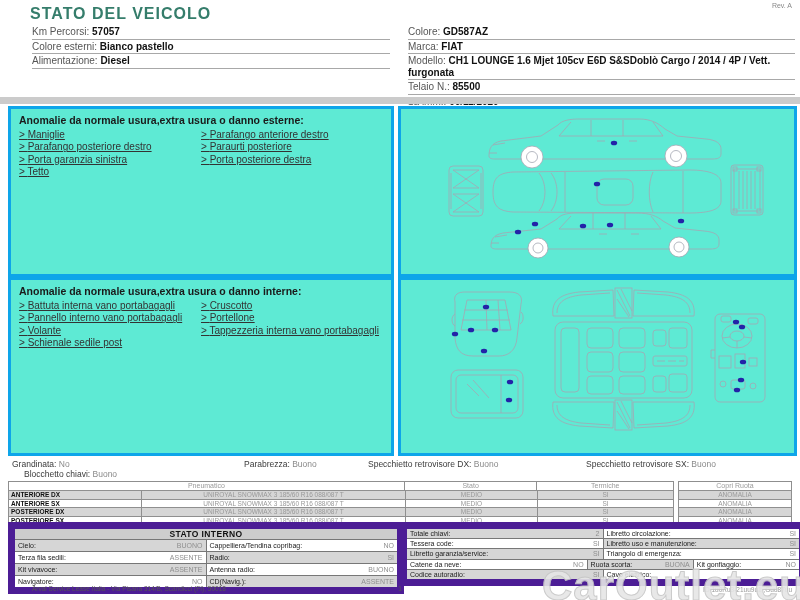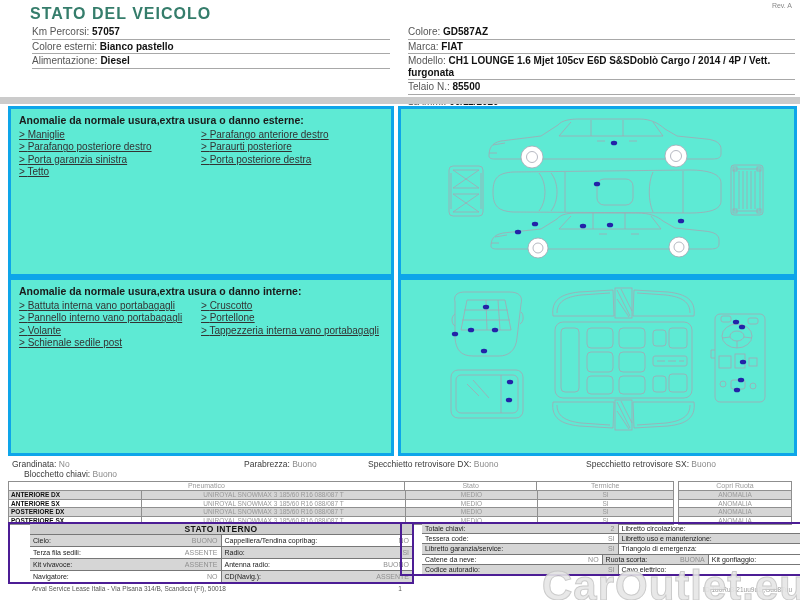--- a/index.html
+++ b/index.html
@@ -52,21 +52,21 @@
   .tc-tyre{width:265px;text-align:center;color:#999;border-left:1px solid #8f8f8f;}
   .tc-stato{width:132px;text-align:center;color:#999;border-left:1px solid #8f8f8f;}
   .tc-term{width:136px;text-align:center;color:#999;border-left:1px solid #8f8f8f;}
   #tyre-copri{left:678px;top:481px;width:112px;border:1px solid #8f8f8f;font-size:6.5px;}
   #copri-head{height:8px;color:#9a9a9a;font-size:7px;text-align:center;line-height:8px;border-bottom:1px solid #8f8f8f;}
   .crow{height:7.5px;line-height:7.5px;text-align:center;color:#999;border-top:1px solid #8f8f8f;}
   .crow:first-of-type{border-top:none;}
   .shade{background:#d6d6d6;}
 
   
-  .btable{border:2px solid #4c1d95;padding-left:20px;}
+  .btable{border:7px solid #4c1d95;}
   #si-table{left:8px;top:522px;width:382px;}
   #doc-table{left:400px;top:522px;width:392px;}
   .bhead{background:#cdcdcd;font-size:8.5px;font-weight:bold;text-align:center;
          height:10px;line-height:10px;letter-spacing:.4px;color:#111;border-bottom:1px solid #777;}
   .btrow{display:flex;border-top:1px solid #777;}
   .btrow:first-of-type{border-top:none;}
   #si-table .btrow{height:11px;}
   #doc-table .btrow{height:9.2px;}
   .btcell{flex:1;display:flex;justify-content:space-between;align-items:center;
           font-size:7px;padding:0 3px;border-left:1px solid #777;overflow:hidden;white-space:nowrap;}

